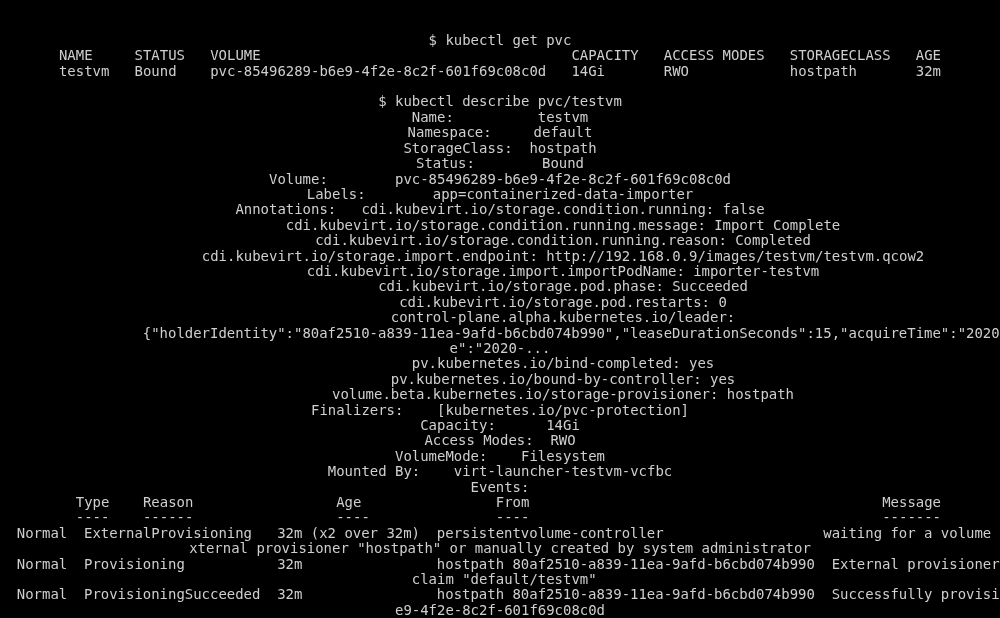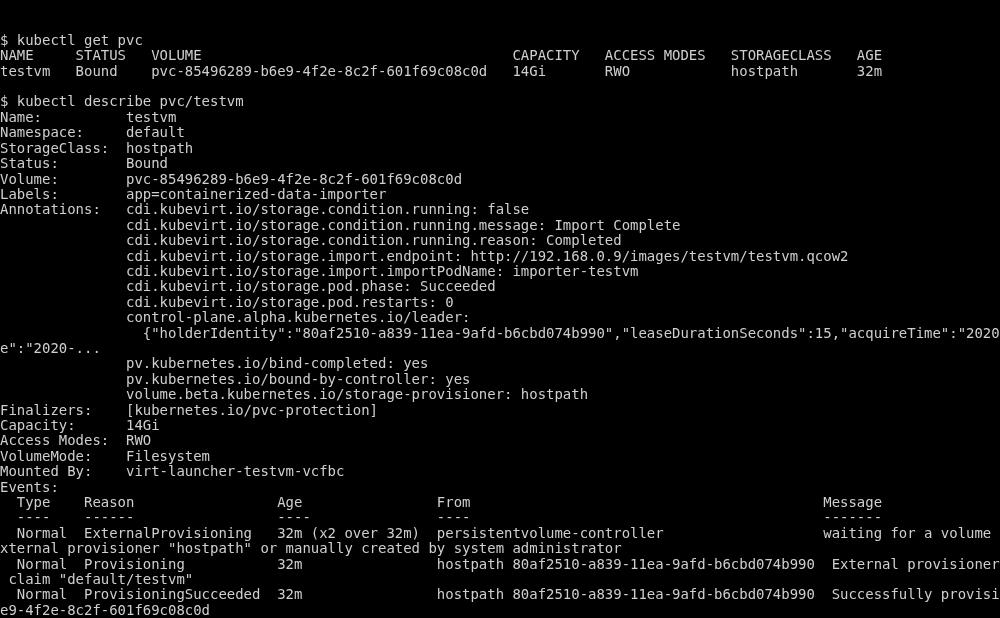--- a/index.html
+++ b/index.html
@@ -19,20 +19,21 @@
     background: #000000;
     color: #cfcfcf;
     font-family: "DejaVu Sans Mono", "Liberation Mono", monospace;
     font-size: 12.6px;
     line-height: 15.42px;
     letter-spacing: 0px;
     padding: 2px 0 0 0;
     box-sizing: border-box;
     white-space: pre;
     overflow: hidden;
+    text-align: center;
   }
   .line {
     height: 15.42px;
     white-space: pre;
     font-family: "DejaVu Sans Mono", "Liberation Mono", monospace;
     font-size: 12.6px;
     color: #cfcfcf;
     display: block;
     letter-spacing: 0px;
   }

